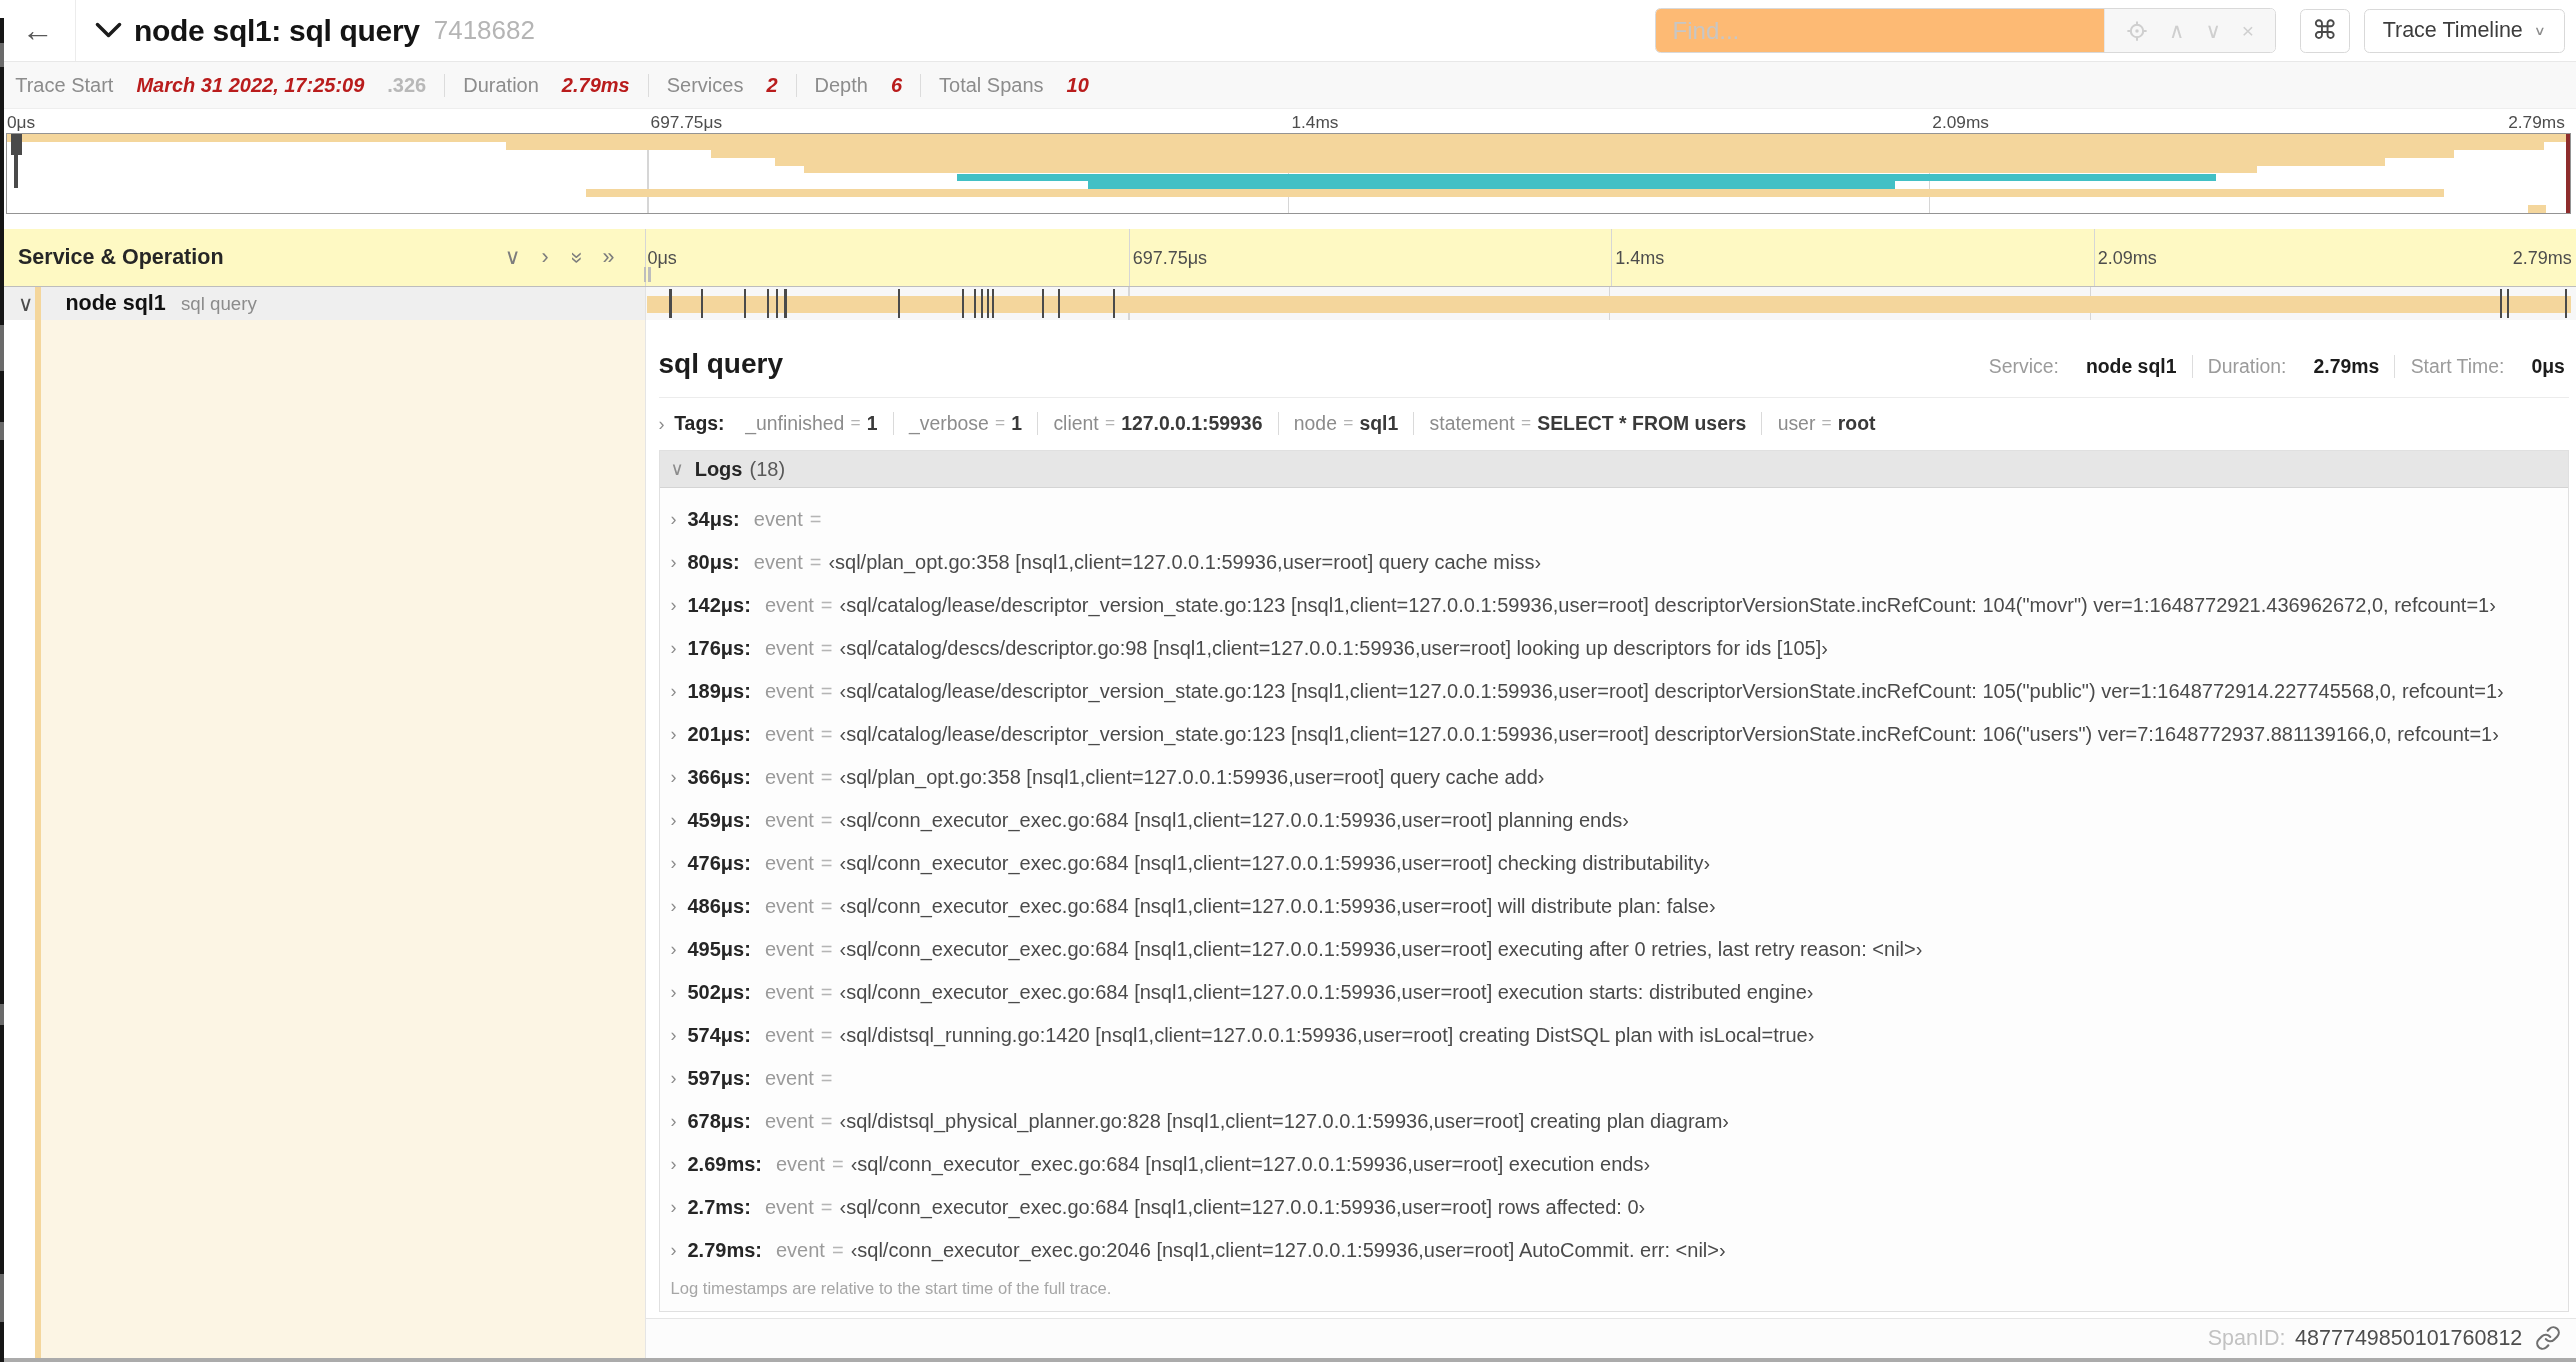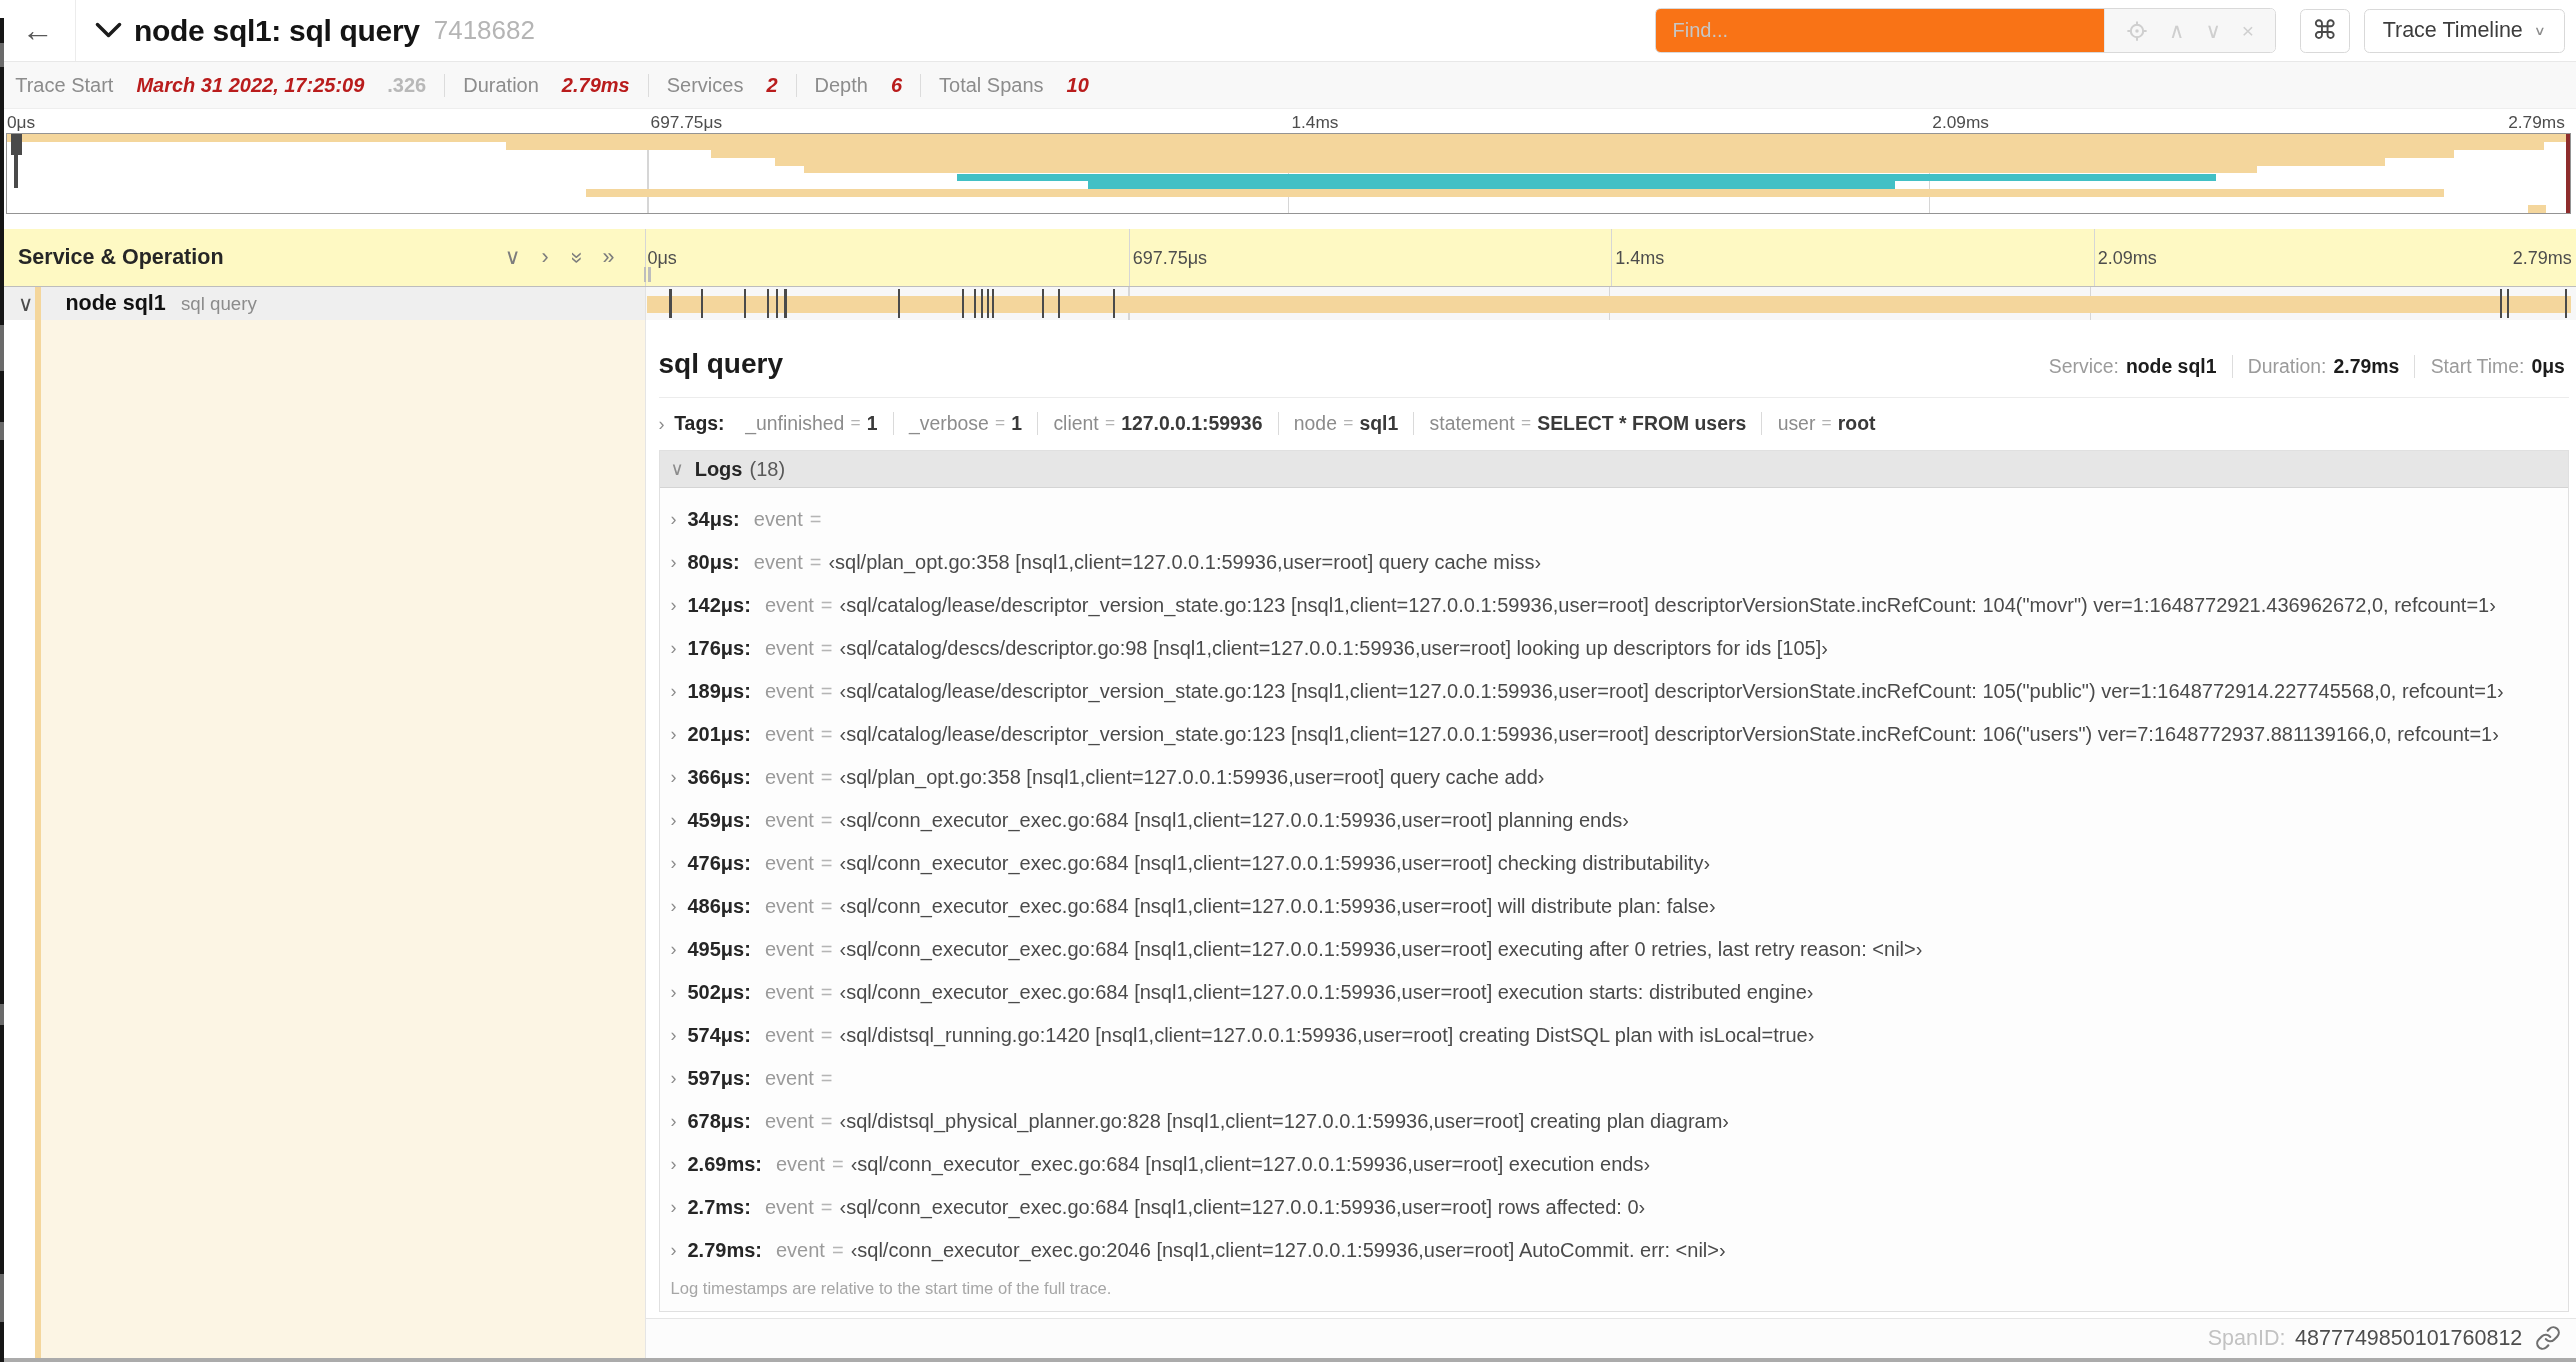--- a/index.html
+++ b/index.html
@@ -12,21 +12,21 @@
 
   
   .topbar{position:absolute;top:0;left:0;right:0;height:61px;background:#fff;display:flex;align-items:center;z-index:10;}
   .back-btn{width:75px;height:100%;display:flex;align-items:center;justify-content:center;
             border-right:1.4px solid #ececec;font-size:32px;color:#595959;cursor:pointer;}
   .title-chevron{margin-left:18px;display:flex;align-items:center;cursor:pointer;}
   .page-title{margin-left:11px;font-size:30px;font-weight:700;color:#141414;letter-spacing:-0.3px;}
   .trace-id{margin-left:14px;font-size:26px;color:#b5b5b5;font-weight:500;}
   .topbar-right{margin-left:auto;display:flex;align-items:center;margin-right:11px;}
   .find-wrap{display:flex;height:43px;border:1.4px solid #d9d9d9;border-radius:5.5px;overflow:hidden;align-items:stretch;}
-  .find-input{width:415px;border:none;outline:none;padding:0 16.6px;font-size:20px;color:#333;background:#f97316;
+  .find-input{width:415px;border:none;outline:none;padding:0 16.6px;font-size:24px;color:#333;background:#fdba74;
               font-family:"Liberation Sans",sans-serif;}
   .find-input::placeholder{color:#c6c6c6;}
   .find-addon{width:170px;background:#f7f7f7;border-left:1.4px solid #e7e7e7;display:flex;align-items:center;
               justify-content:space-evenly;color:#cfcfcf;}
   .addon-ic{font-size:21px;line-height:1;cursor:pointer;}
   .kbd-btn{margin-left:23.5px;width:50px;height:44px;border:1.4px solid #d9d9d9;border-radius:5.5px;display:flex;
            align-items:center;justify-content:center;font-size:26px;color:#4a4a4a;background:#fff;cursor:pointer;box-sizing:border-box;}
   .view-btn{margin-left:14px;height:44px;border:1.4px solid #d9d9d9;border-radius:5.5px;display:flex;align-items:center;
             padding:0 18px;font-size:21.5px;color:#3d3d3d;gap:11px;background:#fff;cursor:pointer;box-sizing:border-box;}
   .view-caret{font-size:16.6px;color:#8c8c8c;transform:scaleY(.75);}
@@ -81,21 +81,21 @@
   
   .detail{position:absolute;top:320px;left:0;right:0;bottom:0;display:flex;}
   .d-left{width:646px;position:relative;background:#fff;border-right:1.4px solid #e5e5e5;box-sizing:border-box;}
   .d-left-tint{position:absolute;left:41px;right:0;top:0;bottom:0;}
   .d-left-strip{position:absolute;left:35px;width:6.2px;top:0;bottom:0;}
   .d-right{flex:1;position:relative;background:#fff;padding:0 7px 0 12.5px;box-sizing:border-box;}
 
   .d-header{display:flex;align-items:baseline;margin-top:28px;padding-right:2.8px;}
   .d-title{font-size:28px;font-weight:700;color:#1c1c1c;}
   .d-meta{margin-left:auto;display:flex;align-items:baseline;font-size:19.4px;}
-  .d-meta-item{display:flex;align-items:flex-end;padding:0 15.2px;border-left:1.4px solid #ddd;white-space:nowrap;}
+  .d-meta-item{display:flex;align-items:flex-end;padding:0 15.2px;border-left:1.4px solid #ddd;white-space:nowrap;gap:20px;}
   .d-meta-item:first-child{border-left:none;}
   .d-meta-item:last-child{padding-right:1.4px;}
   .d-meta .lbl{color:#9b9b9b;margin-right:7px;}
   .d-meta .val{color:#1c1c1c;font-weight:700;}
   .d-divider{height:1.4px;background:#ececec;margin-top:16.6px;}
 
   .d-tags{display:flex;align-items:baseline;margin-top:14px;font-size:19.4px;cursor:pointer;}
   .chev{color:#8c8c8c;font-size:18px;line-height:1;}
   .tags-label{font-weight:700;color:#262626;margin:0 5.5px 0 9.7px;}
   .tag-item{display:inline-flex;align-items:flex-start;padding:0 15.2px;border-left:1.4px solid #dadada;white-space:nowrap;}

